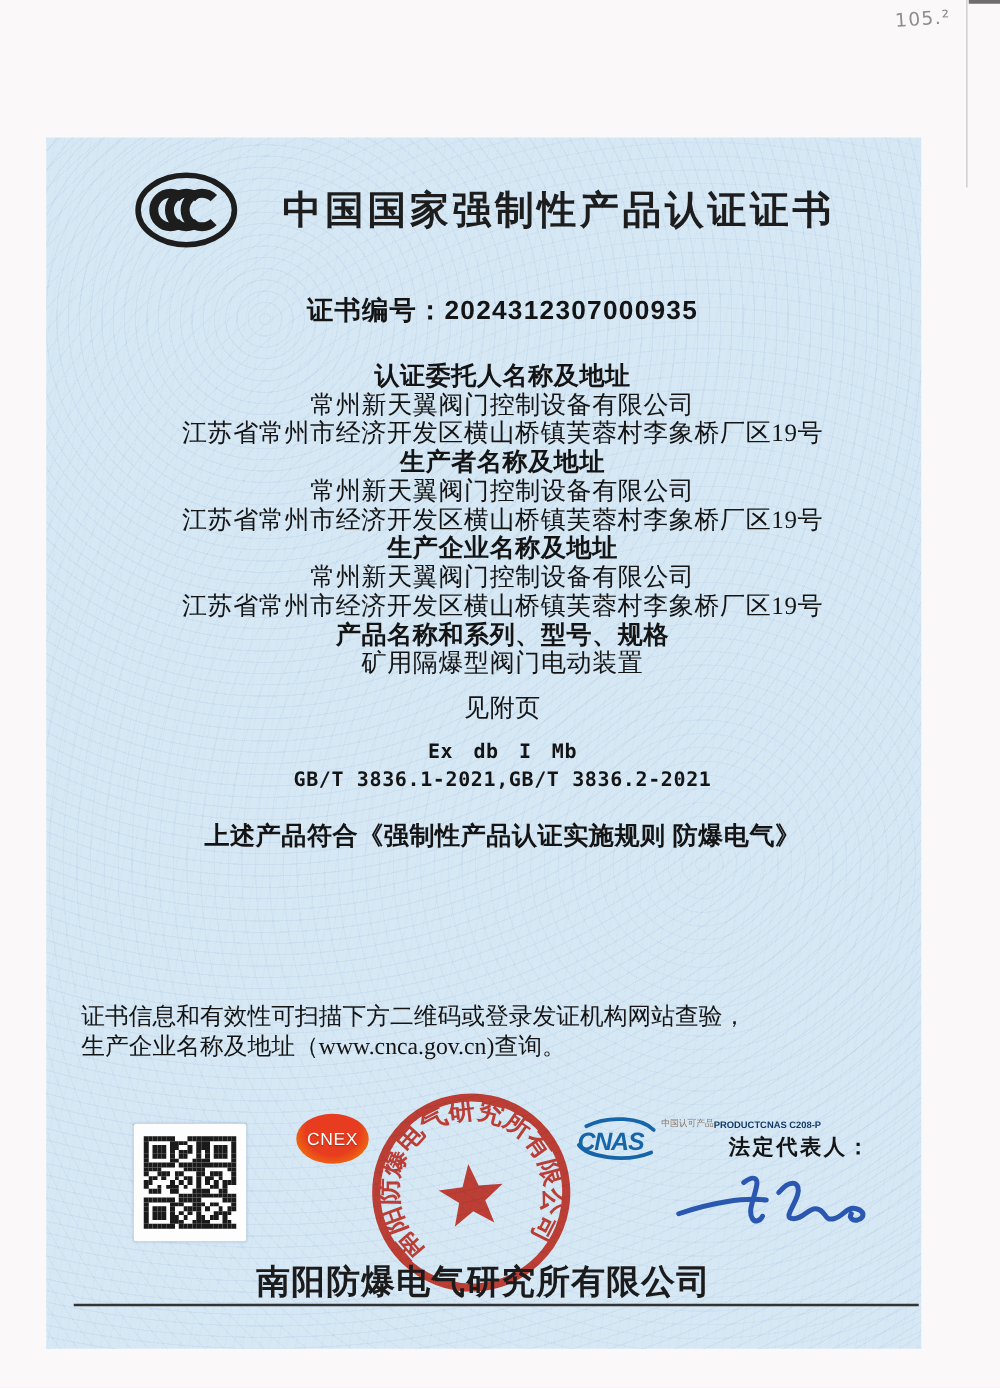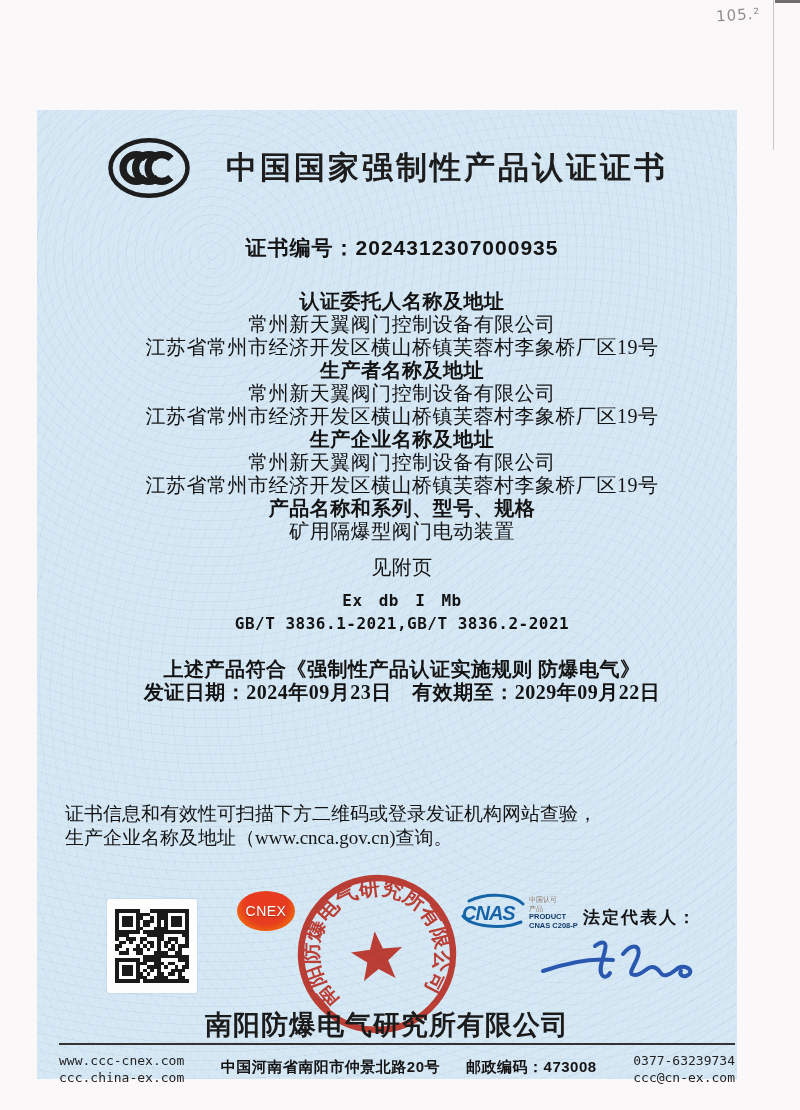--- a/index.html
+++ b/index.html
@@ -44,21 +44,21 @@
   .cnex{left:200px;top:781px;width:58px;height:40px;border-radius:50%;
     background:radial-gradient(ellipse at 50% 35%, #e73c20 0 52%, #ee6410 74%, #f6a300 100%);
     display:flex;align-items:center;justify-content:center;
     color:#fff;font-weight:normal;font-size:14px;letter-spacing:.5px;
     text-shadow:0 1px 1px rgba(110,35,0,.6);}
 
   .seal{left:256px;top:760px;width:168px;height:168px;transform:rotate(-6deg);
     mix-blend-mode:multiply;opacity:.93;}
 
   .cnas{left:424px;top:783px;display:flex;gap:4px;align-items:flex-start;}
-  .cnas-side{display:flex;flex-direction:column;line-height:8.5px;padding-top:3px;}
+  .cnas-side{display:flex;line-height:8.5px;padding-top:3px;}
   .cnas-side .s1{font-size:7px;color:#8a7566;}
   .cnas-side .s2{font-size:7.5px;font-weight:bold;color:#123a68;}
 
   .legal{left:546px;top:796px;font-size:17px;font-weight:600;letter-spacing:2px;
     font-family:"Liberation Serif",serif;}
   .sig{left:498px;top:824px;width:175px;height:58px;}
 
   .issuer{top:899px;left:0;right:0;text-align:center;font-size:27px;font-weight:600;
     letter-spacing:1px;color:#1b1b1b;line-height:32px;}
   .rule{top:933px;left:22px;right:2px;border-top:2px solid #333;height:0;}
@@ -106,21 +106,20 @@
       <div class="ln">江苏省常州市经济开发区横山桥镇芙蓉村李象桥厂区19号</div>
       <div class="ln b">生产企业名称及地址</div>
       <div class="ln">常州新天翼阀门控制设备有限公司</div>
       <div class="ln">江苏省常州市经济开发区横山桥镇芙蓉村李象桥厂区19号</div>
       <div class="ln b">产品名称和系列、型号、规格</div>
       <div class="ln">矿用隔爆型阀门电动装置</div>
       <div class="ln mt-a">见附页</div>
       <div class="ln mono wsp mt-b">Ex db I Mb</div>
       <div class="ln mono">GB/T 3836.1-2021,GB/T 3836.2-2021</div>
       <div class="ln b mt-c">上述产品符合《强制性产品认证实施规则 防爆电气》</div>
-      <div class="ln b">发证日期：2024年09月23日　有效期至：2029年09月22日</div>
     </div>
 
     <div class="notice">
       <div>证书信息和有效性可扫描下方二维码或登录发证机构网站查验，</div>
       <div>生产企业名称及地址（www.cnca.gov.cn)查询。</div>
     </div>
 
     <div class="abs qr-box">
       <div class="qr">
           <i class="on"></i>
@@ -602,29 +601,15 @@
       <g fill="none" stroke="#2a57b0" stroke-width="4" stroke-linecap="round" stroke-linejoin="round">
         <path d="M8 37 C34 28 60 24 78 26"></path>
         <path d="M60 12 C68 6 72 8 70 16 C68 26 63 35 67 41 C69 44 73 43 75 39"></path>
         <path d="M88 20 C98 8 106 12 103 22 C100 32 91 41 100 41 C108 41 112 32 118 33 C126 34 124 43 132 41 C140 39 142 31 150 33 C157 35 157 40 151 42 C147 43 144 40 146 37"></path>
       </g>
     </svg>
 
     <div class="abs issuer">南阳防爆电气研究所有限公司</div>
     <div class="abs rule"></div>
 
-    <div class="abs fline">
-      <div class="fcol">
-        <div>www.ccc-cnex.com</div>
-        <div>ccc.china-ex.com</div>
-      </div>
-      <div class="fcenter">
-        <span>中国河南省南阳市仲景北路20号</span>
-        <span>邮政编码：473008</span>
-      </div>
-      <div class="fcol">
-        <div>0377-63239734</div>
-        <div>ccc@cn-ex.com</div>
-      </div>
-    </div>
 
   </div>
 </div>
 
 </body></html>

